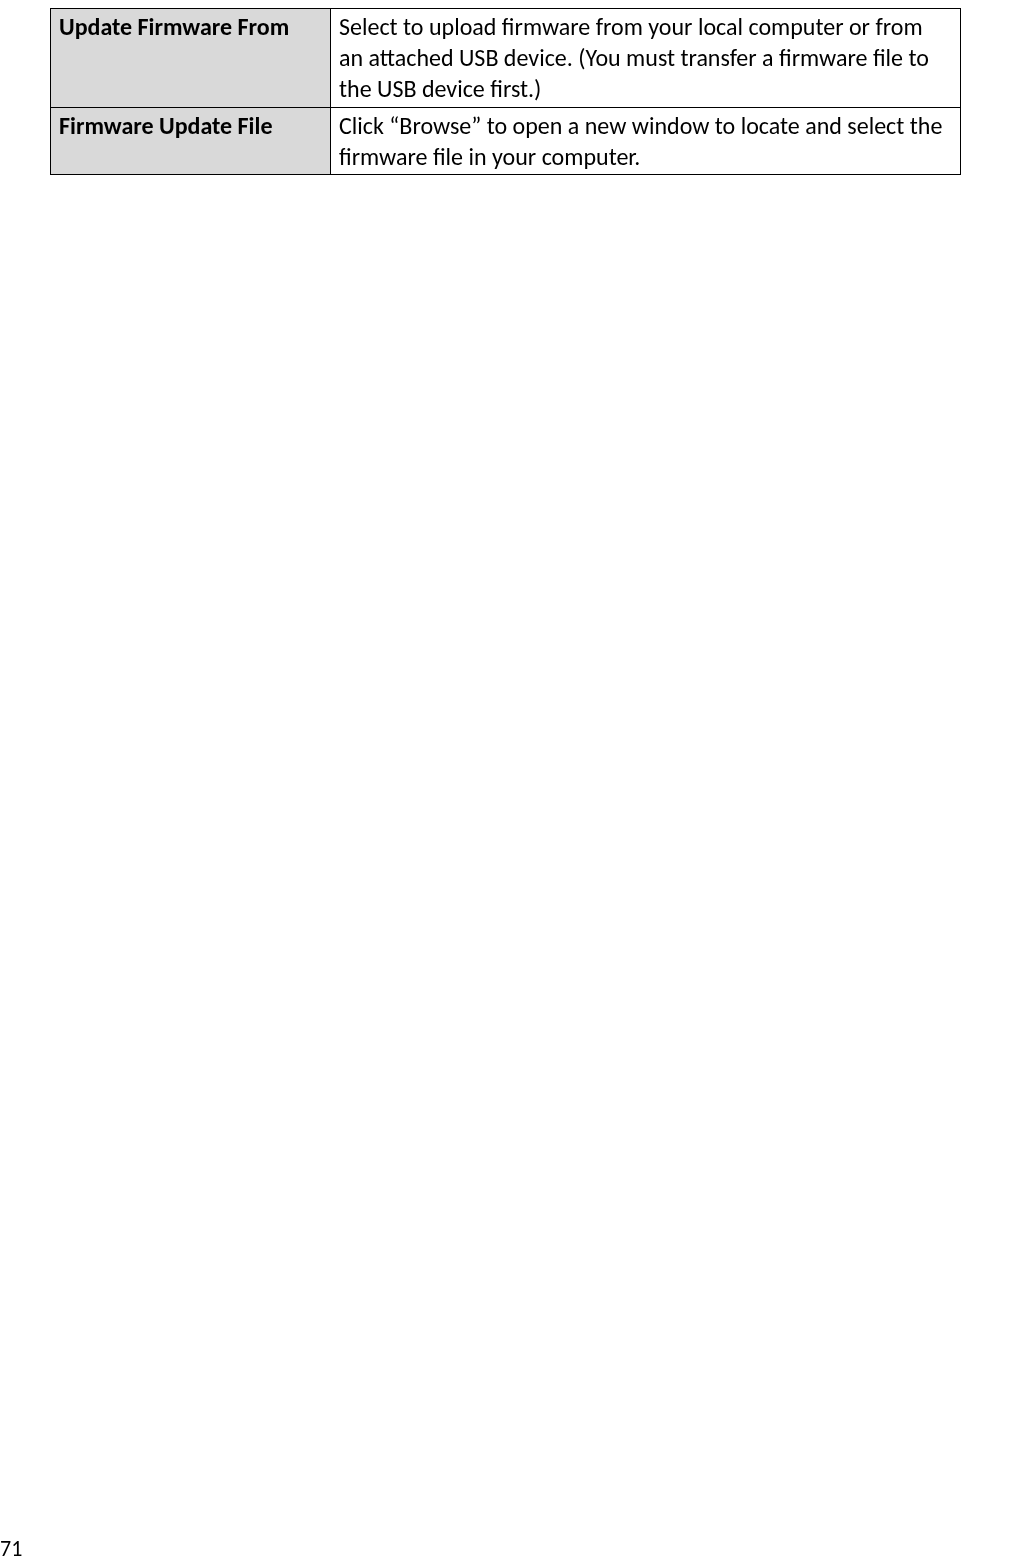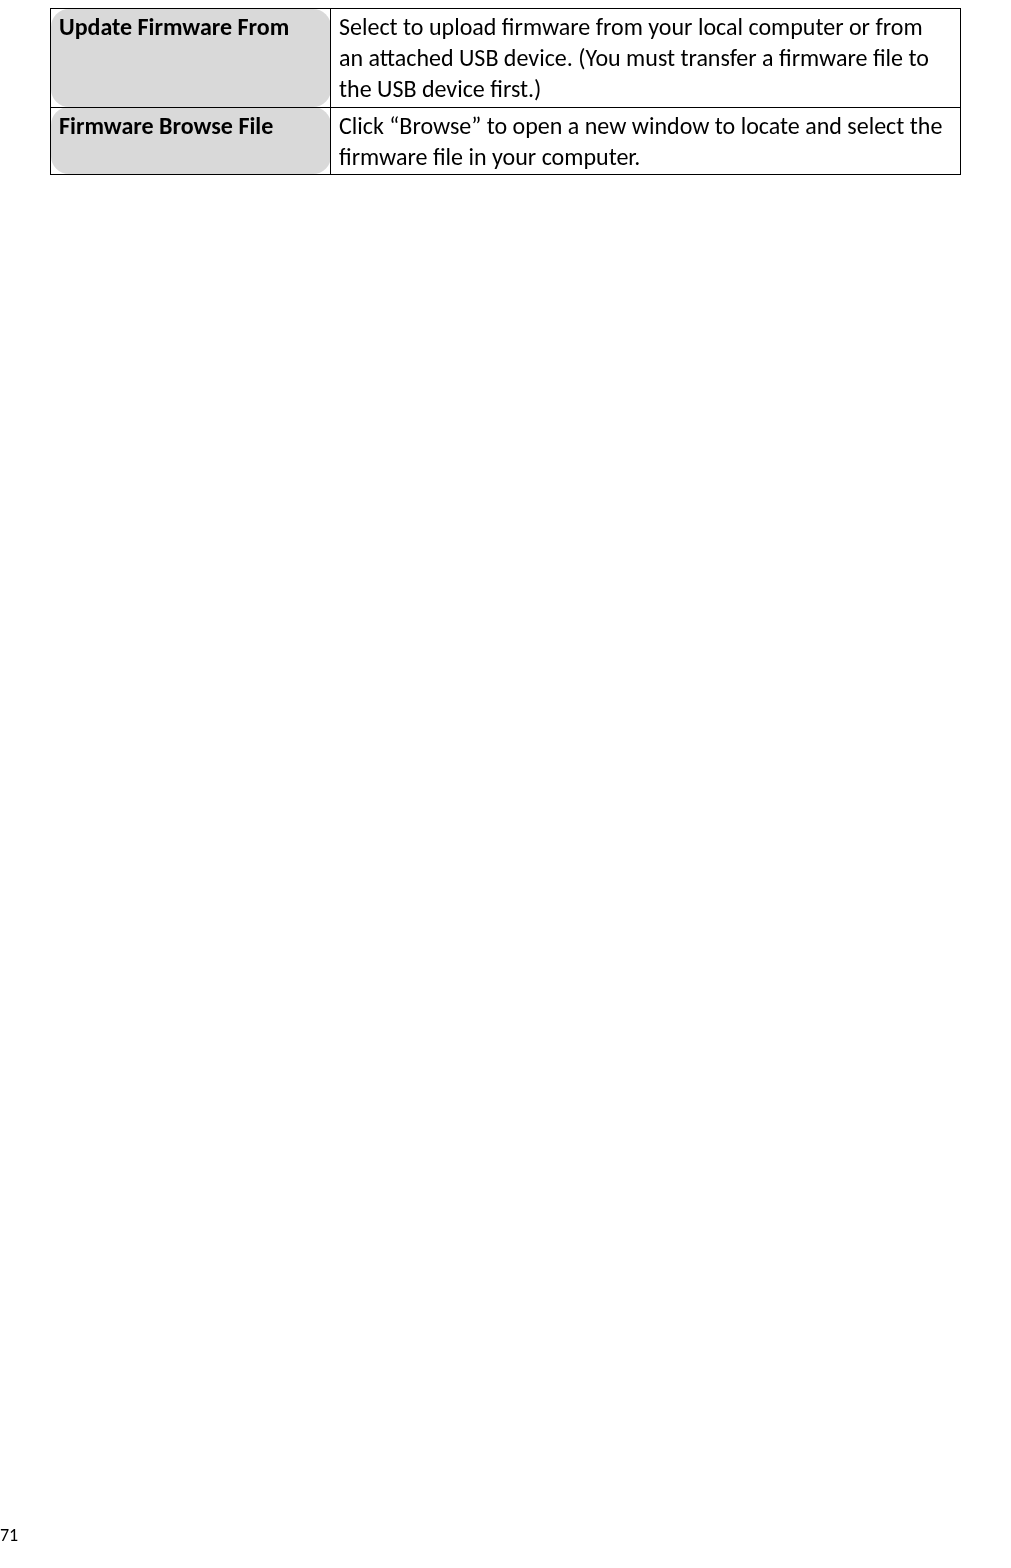--- a/index.html
+++ b/index.html
@@ -1,19 +1,18 @@
 <!DOCTYPE html>
 <html><head>
   <meta charset="utf-8">
   <style>
     * {
       margin: 0;
       padding: 0;
       box-sizing: border-box;
-      border-radius: 18px;
     }
     body {
       font-family: Calibri, "Segoe UI", Arial, sans-serif;
       font-size: 24px;
       color: #000;
       background: #fff;
       width: 1011px;
       height: 1568px;
       position: relative;
       padding: 8px 50px 0 50px;
@@ -34,33 +33,33 @@
       font-weight: bold;
       width: 280px;
     }
     table.doc-table td.desc-cell {
       background: #fff;
       margin-top: 11px;
     }
     .page-number {
       position: absolute;
       left: 0px;
-      bottom: 22px;
-      font-size: 18px;
+      bottom: 6px;
+      font-size: 22px;
     }
   </style>
 </head>
 <body>
 
 <table class="doc-table">
   <tbody>
     <tr>
       <td class="label-cell">Update Firmware From</td>
       <td class="desc-cell">Select to upload firmware from your local computer or from an attached USB device. (You must transfer a firmware file to the USB device first.)</td>
     </tr>
     <tr>
-      <td class="label-cell">Firmware Browse File</td>
+      <td class="label-cell">Firmware Update File</td>
       <td class="desc-cell">Click “Browse” to open a new window to locate and select the firmware file in your computer.</td>
     </tr>
   </tbody>
 </table>
 
 <div class="page-number">71</div>
 
 </body></html>

